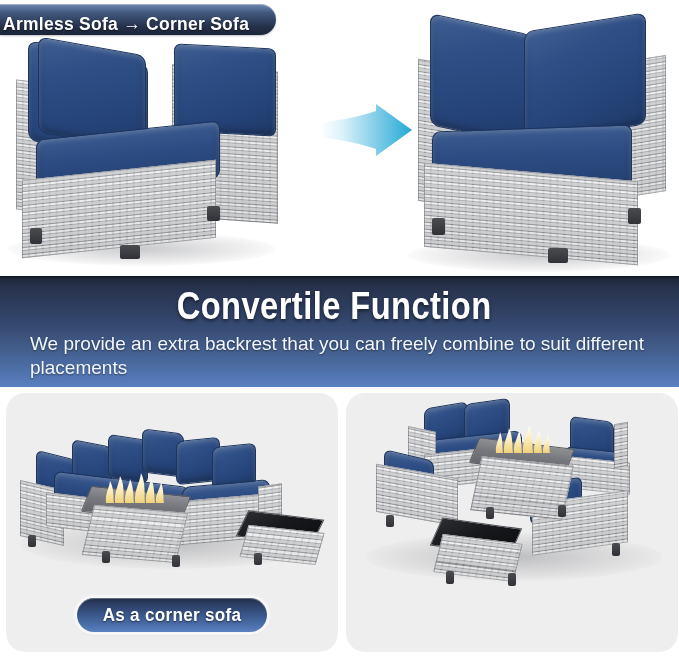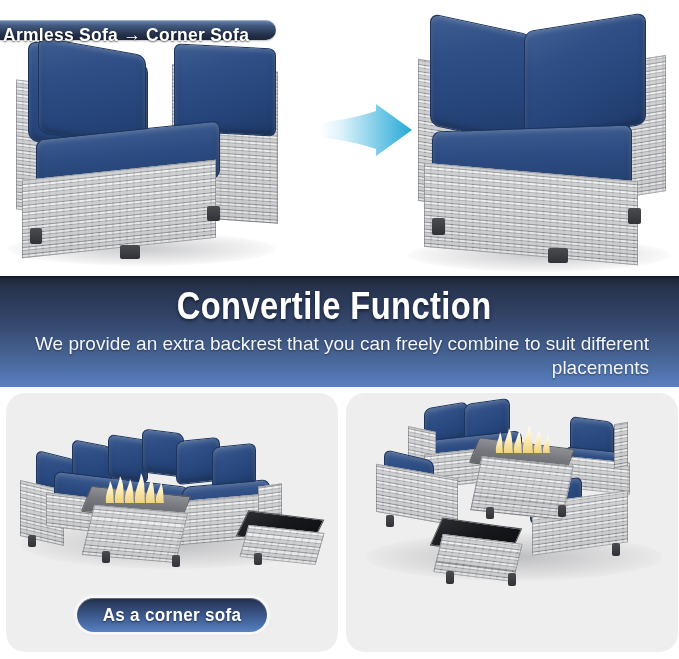--- a/index.html
+++ b/index.html
@@ -13,21 +13,21 @@
   
   .badge{
     position:absolute;display:flex;align-items:center;justify-content:center;
     color:#ffffff;font-weight:bold;letter-spacing:.3px;
     text-shadow:0 1px 2px rgba(0,0,0,.55);
     box-sizing:border-box;
   }
 
   
   #title-badge{
-    left:0;top:20px;width:276px;height:20px;
+    left:0;top:4px;width:276px;height:31px;
     border-radius:0 16px 16px 0;
     background:linear-gradient(180deg,#6f8ab4 0%,#42597f 28%,#25324c 72%,#1b2539 100%);
     box-shadow:inset 0 1px 0 rgba(255,255,255,.35), 0 1px 2px rgba(0,0,0,.25);
     padding:8px 16px 0 14px;
   }
   #title-badge .t{
     font-size:19px;line-height:19px;
     font-family:"Liberation Sans Narrow","Liberation Sans",sans-serif;
     transform:scaleX(.92);transform-origin:left center;white-space:nowrap;
   }
@@ -73,21 +73,21 @@
     border-top:2px solid #151c2b;
   }
   #mid-title{
     position:absolute;left:0;top:6px;width:668px;text-align:center;
     color:#ffffff;font-weight:bold;font-size:38px;line-height:44px;
     font-family:Liberation Sans, sans-serif;
     letter-spacing:.5px;text-shadow:0 2px 4px rgba(0,0,0,.5);
   }
   #mid-title span{display:inline-block;transform:scaleX(.86);}
   #mid-sub{
-    position:absolute;left:30px;top:54px;width:619px;text-align:right;
+    position:absolute;left:30px;top:54px;width:619px;text-align:left;
     color:#f2f6fc;font-size:19px;line-height:24px;
     text-shadow:0 1px 2px rgba(0,0,0,.45);
   }
 
   
   .panel{
     position:absolute;top:393px;height:259px;width:332px;
     background:#eeeeee;border-radius:19px;overflow:hidden;
   }
   #panel-left{left:6px;}

